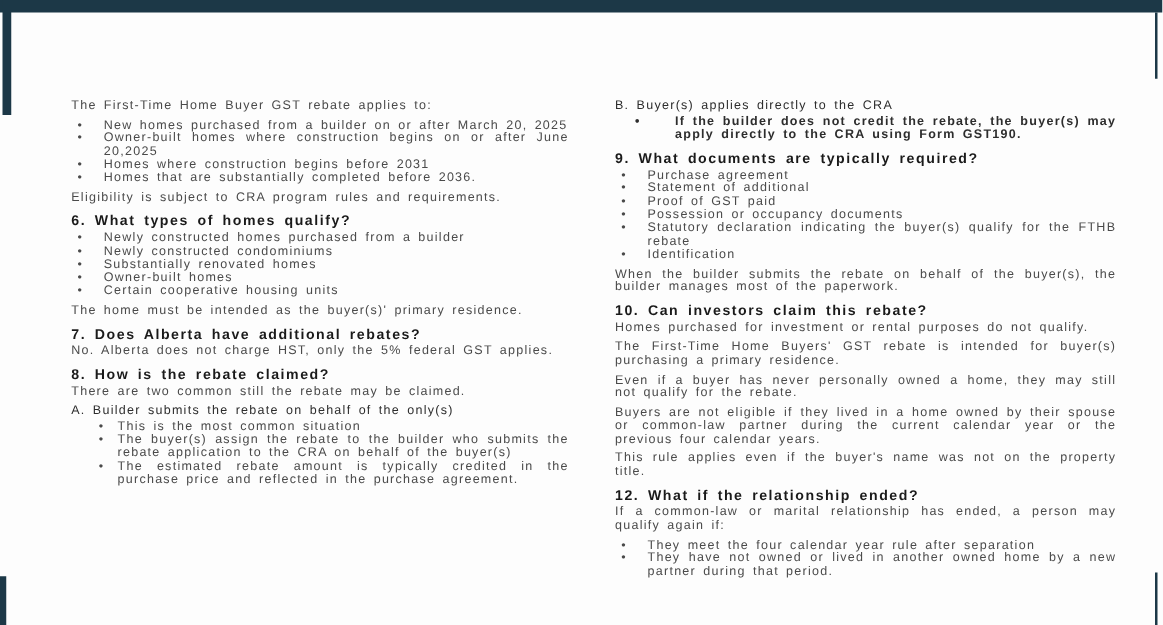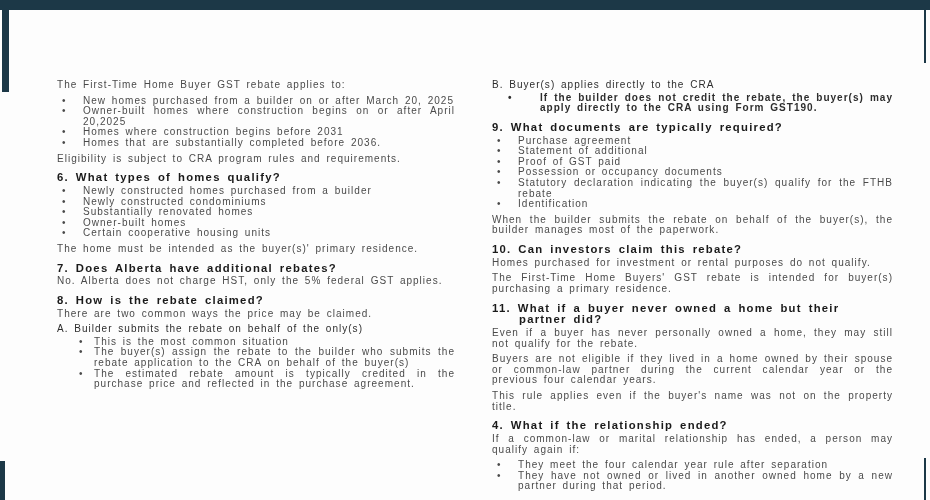--- a/index.html
+++ b/index.html
@@ -70,21 +70,21 @@
 <div class="bar bar-bottom-left"></div>
 
 <div class="col col-left" id="col-left">
     <div class="blk p">The First-Time Home Buyer GST rebate applies to:</div>
     <div class="blk b1">
       <span class="dot">•</span>
       <span class="btxt">New homes purchased from a builder on or after March 20, 2025</span>
     </div>
     <div class="blk b1">
       <span class="dot">•</span>
-      <span class="btxt">Owner-built homes where construction begins on or after April 20,2025</span>
+      <span class="btxt">Owner-built homes where construction begins on or after June 20,2025</span>
     </div>
     <div class="blk b1">
       <span class="dot">•</span>
       <span class="btxt">Homes where construction begins before 2031</span>
     </div>
     <div class="blk b1">
       <span class="dot">•</span>
       <span class="btxt">Homes that are substantially completed before 2036.</span>
     </div>
     <div class="blk p">Eligibility is subject to CRA program rules and requirements.</div>
@@ -106,21 +106,21 @@
       <span class="btxt">Owner-built homes</span>
     </div>
     <div class="blk b1">
       <span class="dot">•</span>
       <span class="btxt">Certain cooperative housing units</span>
     </div>
     <div class="blk p">The home must be intended as the buyer(s)' primary residence.</div>
     <div class="blk h">7. Does Alberta have additional rebates?</div>
     <div class="blk p">No. Alberta does not charge HST, only the 5% federal GST applies.</div>
     <div class="blk h">8. How is the rebate claimed?</div>
-    <div class="blk p">There are two common ways the price may be claimed.</div>
+    <div class="blk p">There are two common still the rebate may be claimed.</div>
     <div class="blk sub">A. Builder submits the rebate on behalf of the only(s)</div>
     <div class="blk b2">
       <span class="dot">•</span>
       <span class="btxt">This is the most common situation</span>
     </div>
     <div class="blk b2">
       <span class="dot">•</span>
       <span class="btxt">The buyer(s) assign the rebate to the builder who submits the rebate application to the CRA on behalf of the buyer(s)</span>
     </div>
     <div class="blk b2">
@@ -156,25 +156,24 @@
       <span class="btxt">Statutory declaration indicating the buyer(s) qualify for the FTHB rebate</span>
     </div>
     <div class="blk b1">
       <span class="dot">•</span>
       <span class="btxt">Identification</span>
     </div>
     <div class="blk p">When the builder submits the rebate on behalf of the buyer(s), the builder manages most of the paperwork.</div>
     <div class="blk h">10. Can investors claim this rebate?</div>
     <div class="blk p">Homes purchased for investment or rental purposes do not qualify.</div>
     <div class="blk p">The First-Time Home Buyers' GST rebate is intended for buyer(s) purchasing a primary residence.</div>
-    <div class="blk h">11. What if a buyer never owned a home but their partner did?</div>
     <div class="blk p">Even if a buyer has never personally owned a home, they may still not qualify for the rebate.</div>
     <div class="blk p">Buyers are not eligible if they lived in a home owned by their spouse or common-law partner during the current calendar year or the previous four calendar years.</div>
     <div class="blk p">This rule applies even if the buyer's name was not on the property title.</div>
-    <div class="blk h">4. What if the relationship ended?</div>
+    <div class="blk h">12. What if the relationship ended?</div>
     <div class="blk p">If a common-law or marital relationship has ended, a person may qualify again if:</div>
     <div class="blk b1">
       <span class="dot">•</span>
       <span class="btxt">They meet the four calendar year rule after separation</span>
     </div>
     <div class="blk b1">
       <span class="dot">•</span>
       <span class="btxt">They have not owned or lived in another owned home by a new partner during that period.</span>
     </div>
   </div>

